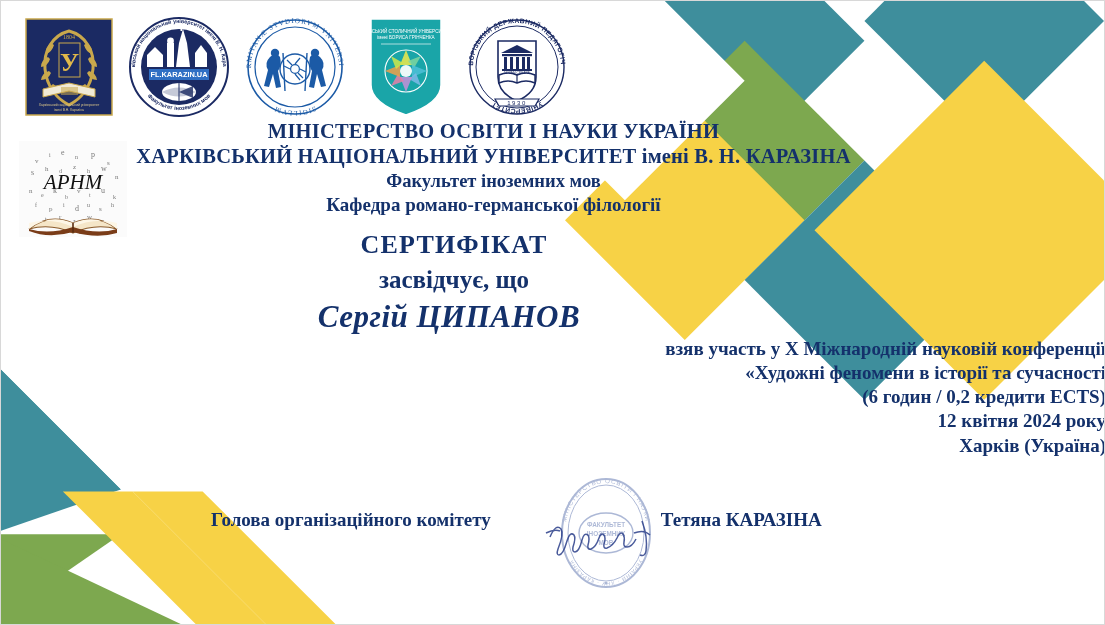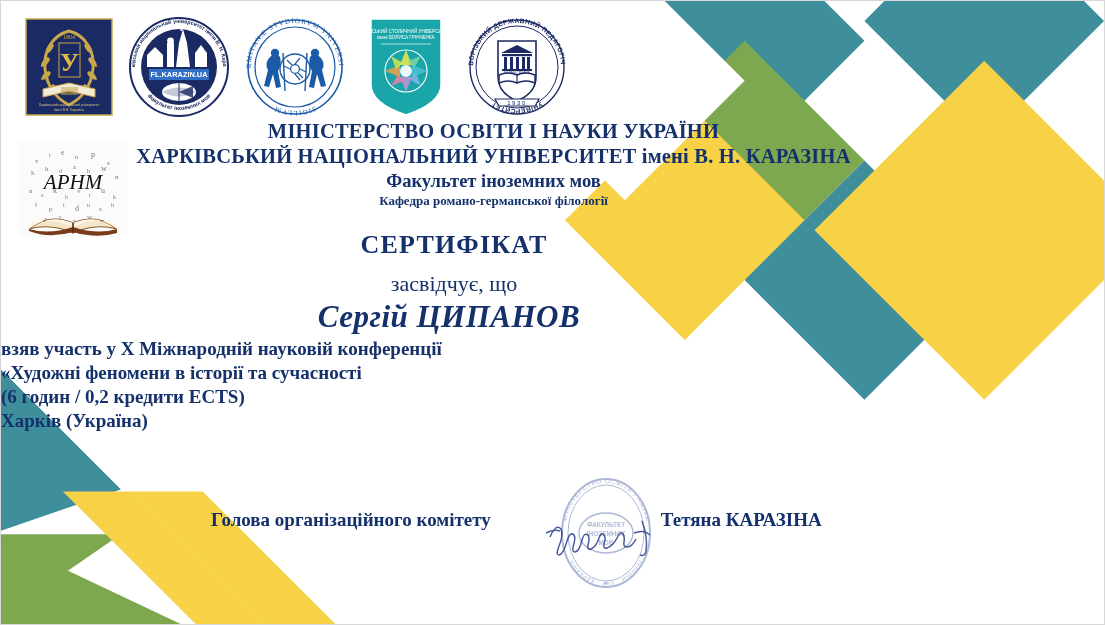--- a/index.html
+++ b/index.html
@@ -66,41 +66,41 @@
     color: #14316b;
   }
   .heading-block .ln {
     font-weight: bold;
     line-height: 1.24;
     white-space: nowrap;
   }
   .ln-ministry { font-size: 20.5px; letter-spacing: .2px; }
   .ln-university { font-size: 20.5px; letter-spacing: .2px; }
   .ln-faculty { font-size: 18.5px; }
-  .ln-department { font-size: 13px; }
+  .ln-department { font-size: 19px; }
 
   .cert-block {
     position: absolute;
     top: 228px;
     left: 0;
     width: 906px;
     text-align: center;
     color: #14316b;
   }
   .cert-title {
     font-size: 26px;
     font-weight: bold;
     letter-spacing: 1.2px;
     line-height: 1.25;
   }
   .cert-sub {
-    font-size: 22px;
-    font-weight: normal;
+    font-size: 25px;
+    font-weight: bold;
     line-height: 1.3;
-    margin-top: 8px;
+    margin-top: 2px;
   }
 
   .name-block {
     position: absolute;
     top: 298px;
     left: 0;
     width: 896px;
     text-align: center;
     color: #14316b;
   }
@@ -109,21 +109,21 @@
     font-weight: bold;
     font-style: italic;
     letter-spacing: .5px;
   }
 
   .body-block {
     position: absolute;
     top: 336px;
     left: 0;
     width: 1105px;
-    text-align: left;
+    text-align: right;
     color: #14316b;
   }
   .body-block .bl {
     font-size: 19px;
     font-weight: bold;
     line-height: 1.27;
     white-space: nowrap;
   }
 
   .footer-block {
@@ -427,20 +427,21 @@
     </div>
 
     <div class="name-block">
       <div class="recipient-name">Сергій ЦИПАНОВ</div>
     </div>
 
     <div class="body-block">
       <div class="bl">взяв участь у X Міжнародній науковій конференції</div>
       <div class="bl">«Художні феномени в історії та сучасності</div>
       <div class="bl">(6 годин / 0,2 кредити ECTS)</div>
+      <div class="bl">12 квітня 2024 року</div>
       <div class="bl">Харків (Україна)</div>
     </div>
 
   </div>
 
   <div class="stamp">
     <svg width="128" height="120" viewBox="0 0 128 120" xmlns="http://www.w3.org/2000/svg">
       <g opacity="0.55">
         <ellipse cx="64" cy="58" rx="44" ry="54" fill="none" stroke="#6a7fb5" stroke-width="2"></ellipse>
         <ellipse cx="64" cy="58" rx="38" ry="48" fill="none" stroke="#6a7fb5" stroke-width="1"></ellipse>

